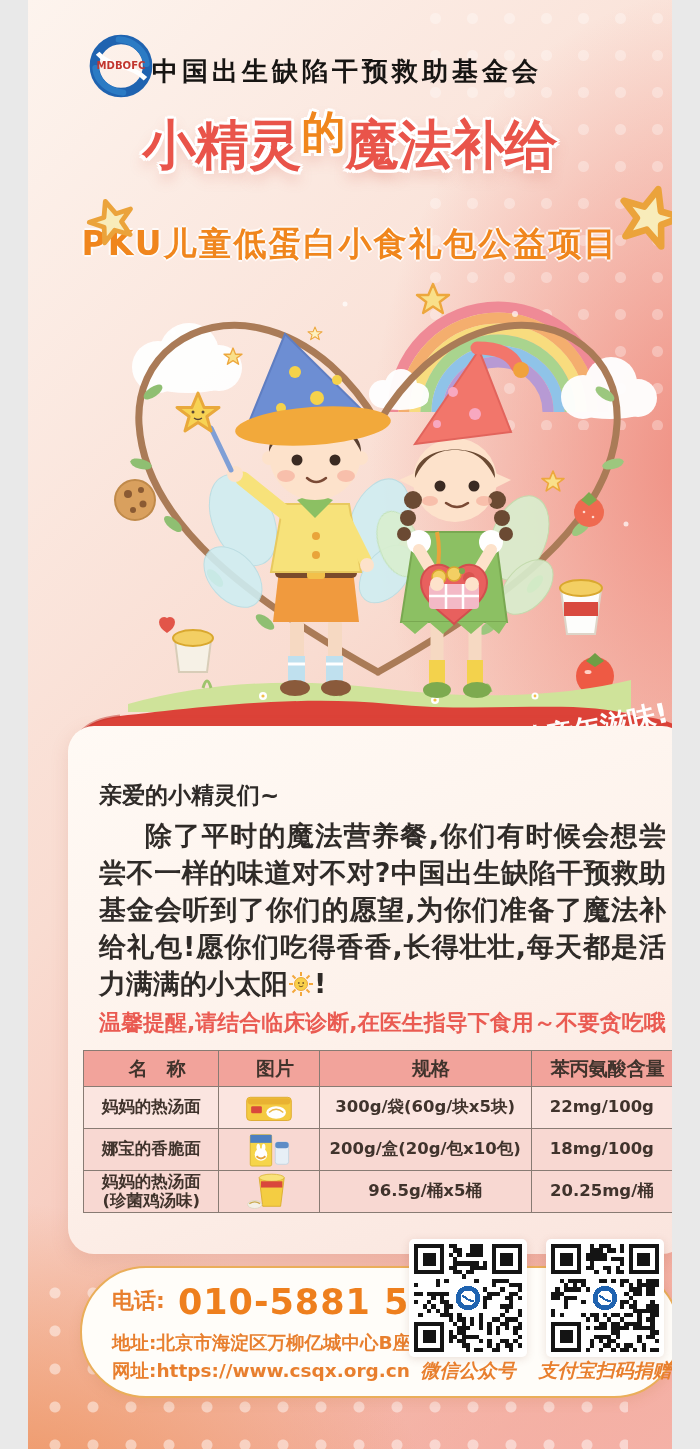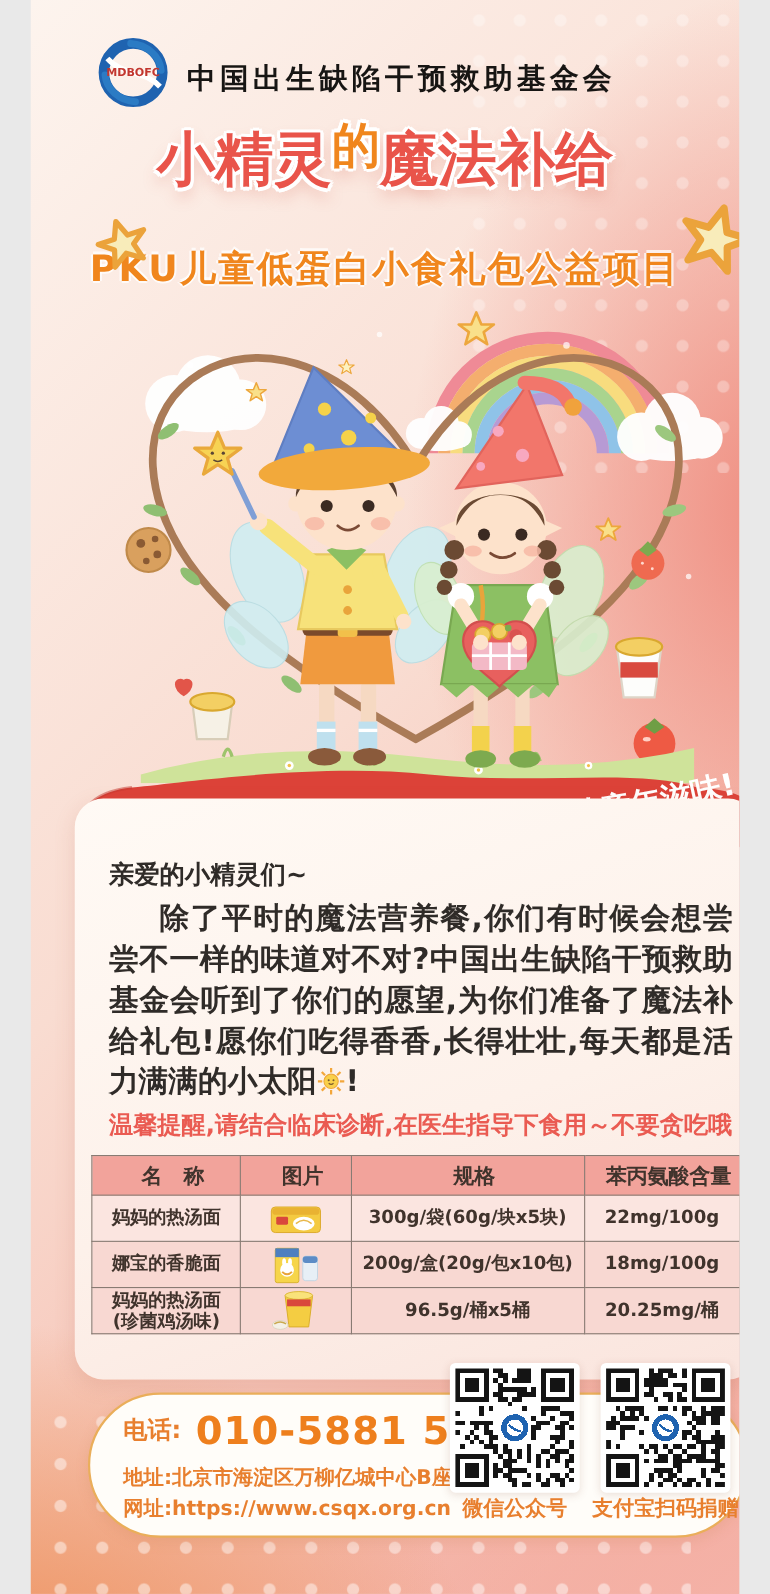--- a/index.html
+++ b/index.html
@@ -10,21 +10,21 @@
       radial-gradient(760px 620px at 108% 102%, #f5b3a9 0%, rgba(245,179,169,0) 60%),
       linear-gradient(135deg,#fdf4ee 0%, #f9dcd1 45%, #f2a697 100%);}
   .dots-tr{position:absolute;top:0;right:0;width:255px;height:430px;
     background-image:radial-gradient(circle, rgba(255,255,255,.38) 5px, rgba(255,255,255,0) 6px);
     background-size:37px 37px;opacity:.8;pointer-events:none;}
   .dots-bl{position:absolute;left:0;bottom:0;width:600px;height:185px;
     background-image:radial-gradient(circle, rgba(255,255,255,.55) 5px, rgba(255,255,255,0) 6px);
     background-size:38px 38px;background-position:8px 10px;opacity:.85;pointer-events:none;}
   
   .hdr-logo{position:absolute;left:56px;top:32px;width:74px;height:68px;}
-  .org-name{position:absolute;left:142px;top:54px;font-size:26px;font-weight:800;color:#171513;
+  .org-name{position:absolute;left:124px;top:54px;font-size:26px;font-weight:800;color:#171513;
     letter-spacing:4px;font-family:"DejaVu Serif","Liberation Serif",serif;white-space:nowrap;}
   
   .title{position:absolute;left:0;top:110px;width:100%;text-align:center;white-space:nowrap;font-weight:800;}
   .title .big{font-size:53px;color:#e9544a;}
   .title .de{font-size:44px;color:#f0861d;display:inline-block;transform:translateY(-16px);}
   .outline-w{text-shadow:0 3px 0 #fff,0 -3px 0 #fff,3px 0 0 #fff,-3px 0 0 #fff,
     2.5px 2.5px 0 #fff,-2.5px 2.5px 0 #fff,2.5px -2.5px 0 #fff,-2.5px -2.5px 0 #fff,
     0 8px 14px rgba(214,90,70,.35);}
   .subtitle{position:absolute;left:0;top:222px;width:100%;text-align:center;font-size:33px;
     font-weight:800;color:#f0861d;letter-spacing:2px;white-space:nowrap;
@@ -59,21 +59,21 @@
   .phone-row{position:absolute;left:84px;top:1282px;white-space:nowrap;}
   .phone-label{font-size:22px;color:#e87f2e;font-weight:700;vertical-align:6px;}
   .phone-num{font-size:35px;color:#ee7f1d;font-weight:800;letter-spacing:1px;margin-left:8px;}
   .addr{position:absolute;left:84px;top:1330px;font-size:18.5px;color:#e87f2e;font-weight:700;white-space:nowrap;}
   .web{position:absolute;left:84px;top:1358px;font-size:18.5px;color:#e87f2e;font-weight:700;
     text-decoration:none;white-space:nowrap;}
   .qr-card{position:absolute;top:1239px;width:118px;height:118px;background:#fff;border-radius:5px;
     box-shadow:0 2px 8px rgba(120,60,40,.15);padding:5px;box-sizing:border-box;}
   .qr-wechat{left:381px;} .qr-alipay{left:518px;}
   .qr-label{position:absolute;top:1358px;width:140px;text-align:center;font-size:19px;
-    color:#e87f2e;font-weight:700;white-space:nowrap;}
+    color:#e87f2e;font-weight:700;white-space:nowrap;font-style:italic;}
   .lbl-wechat{left:370px;} .lbl-alipay{left:507px;}
 </style>
 </head>
 <body>
 
 <div class="poster">
   <div class="dots-tr"></div>
   <div class="dots-bl"></div>
 
   <svg class="hdr-logo" viewBox="0 0 64 64">

